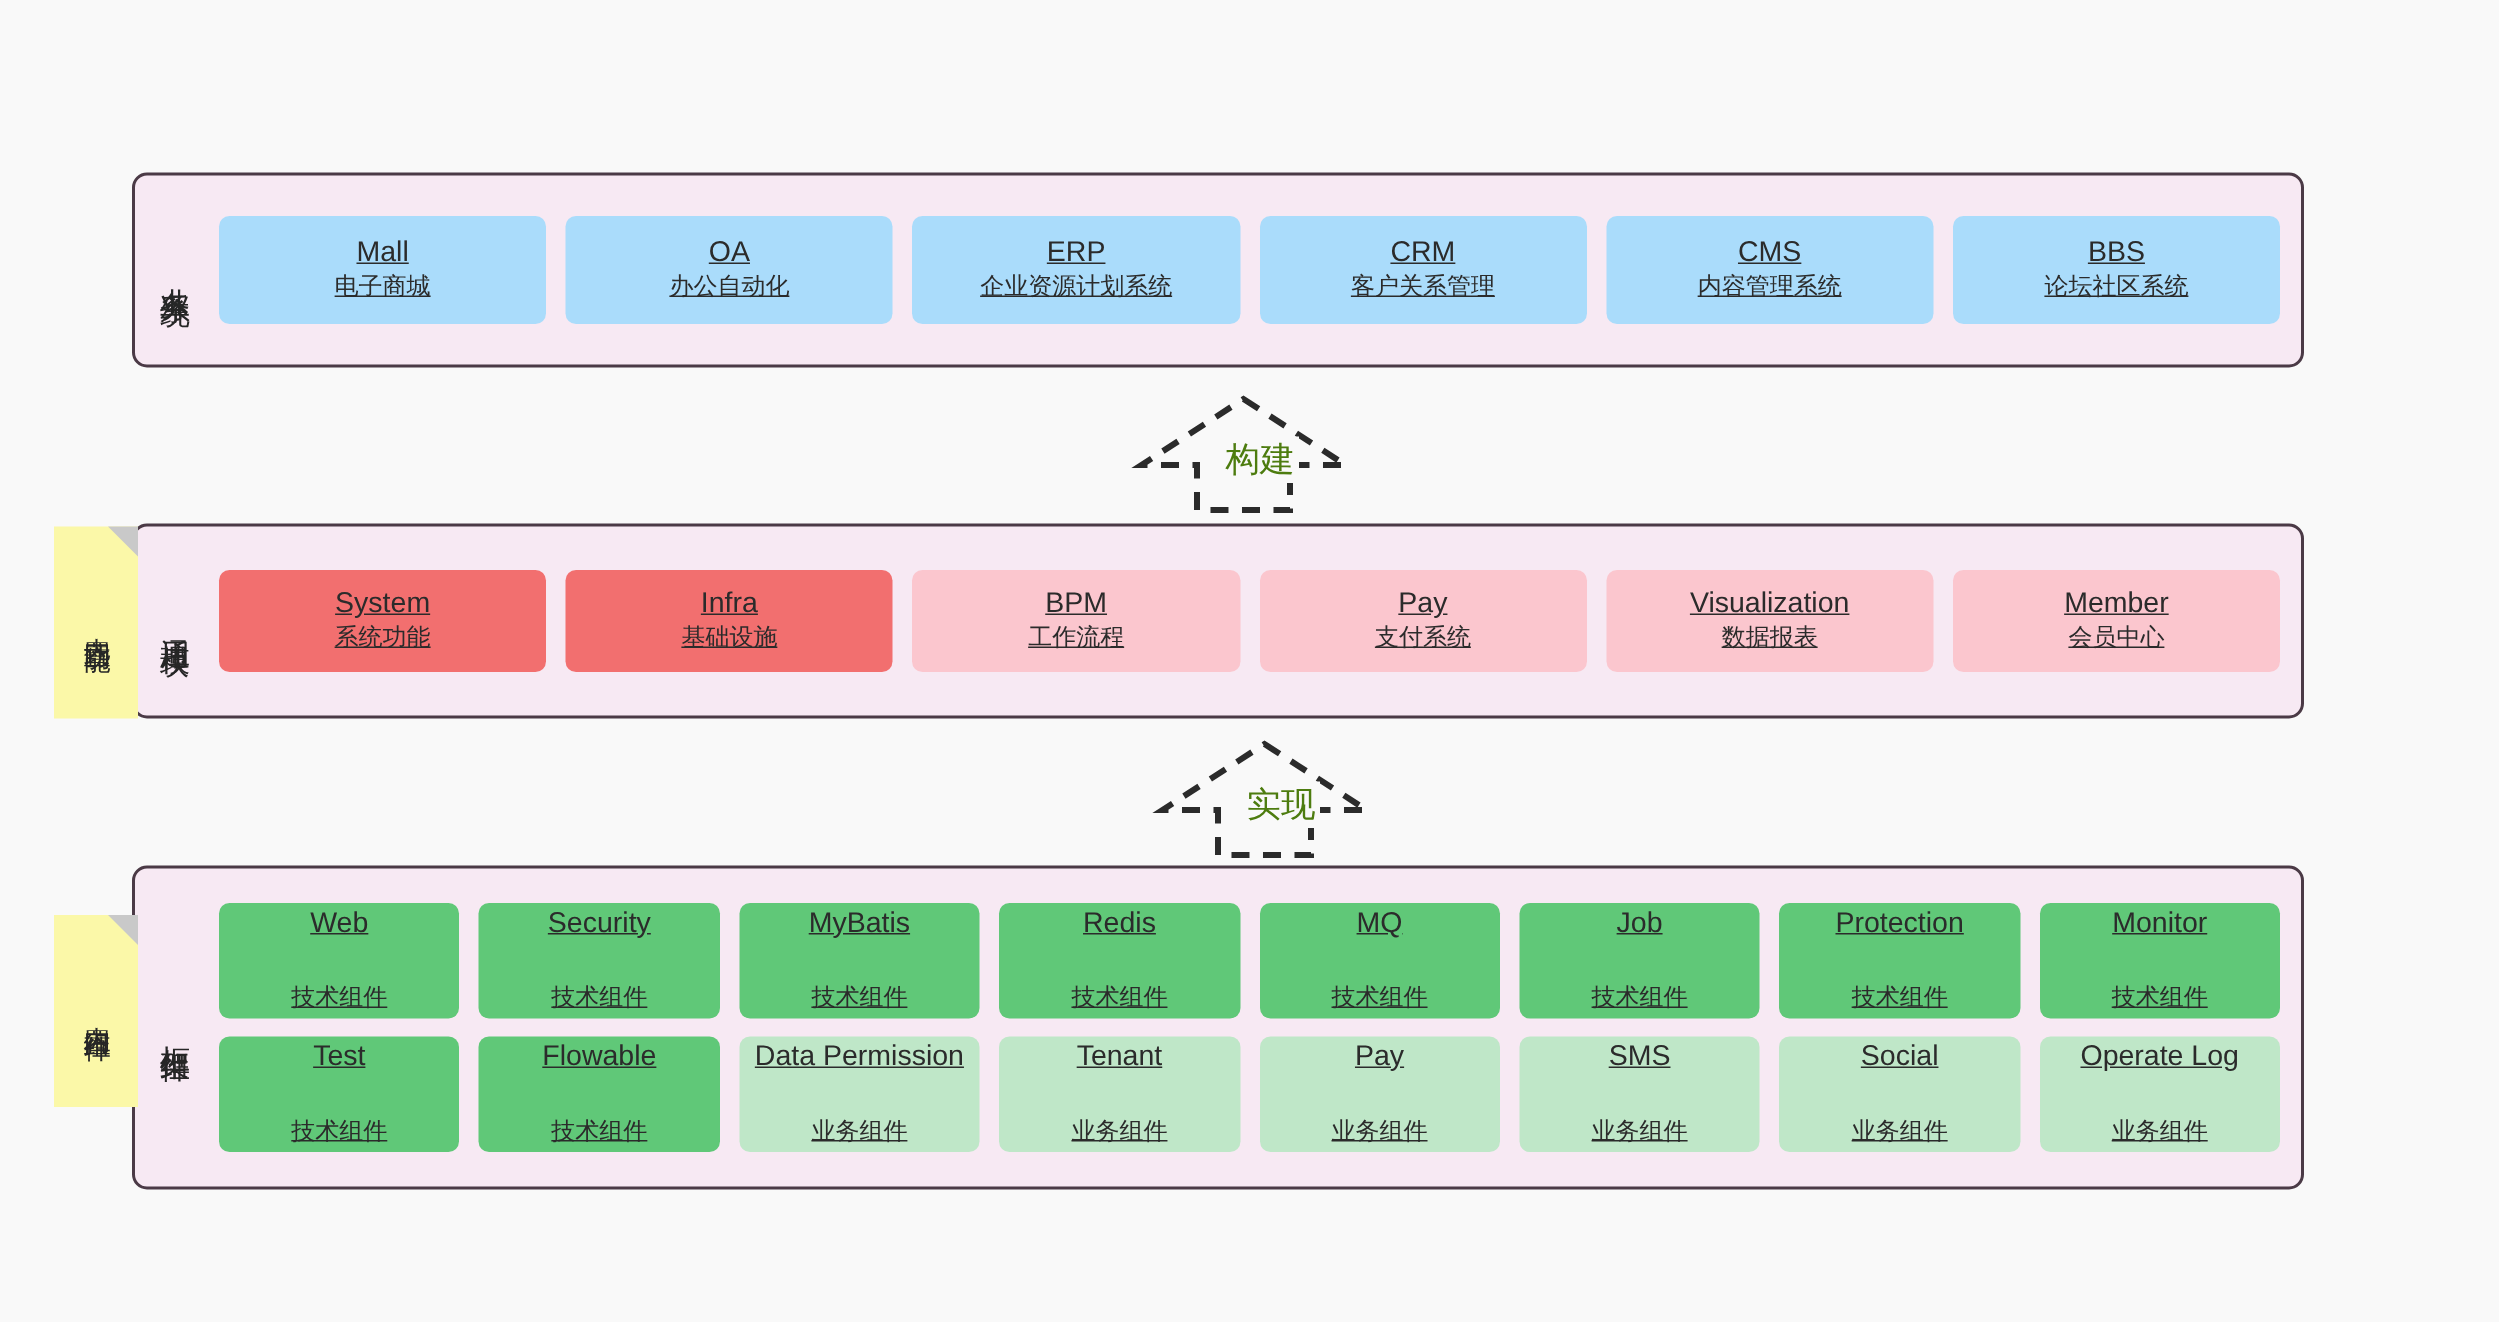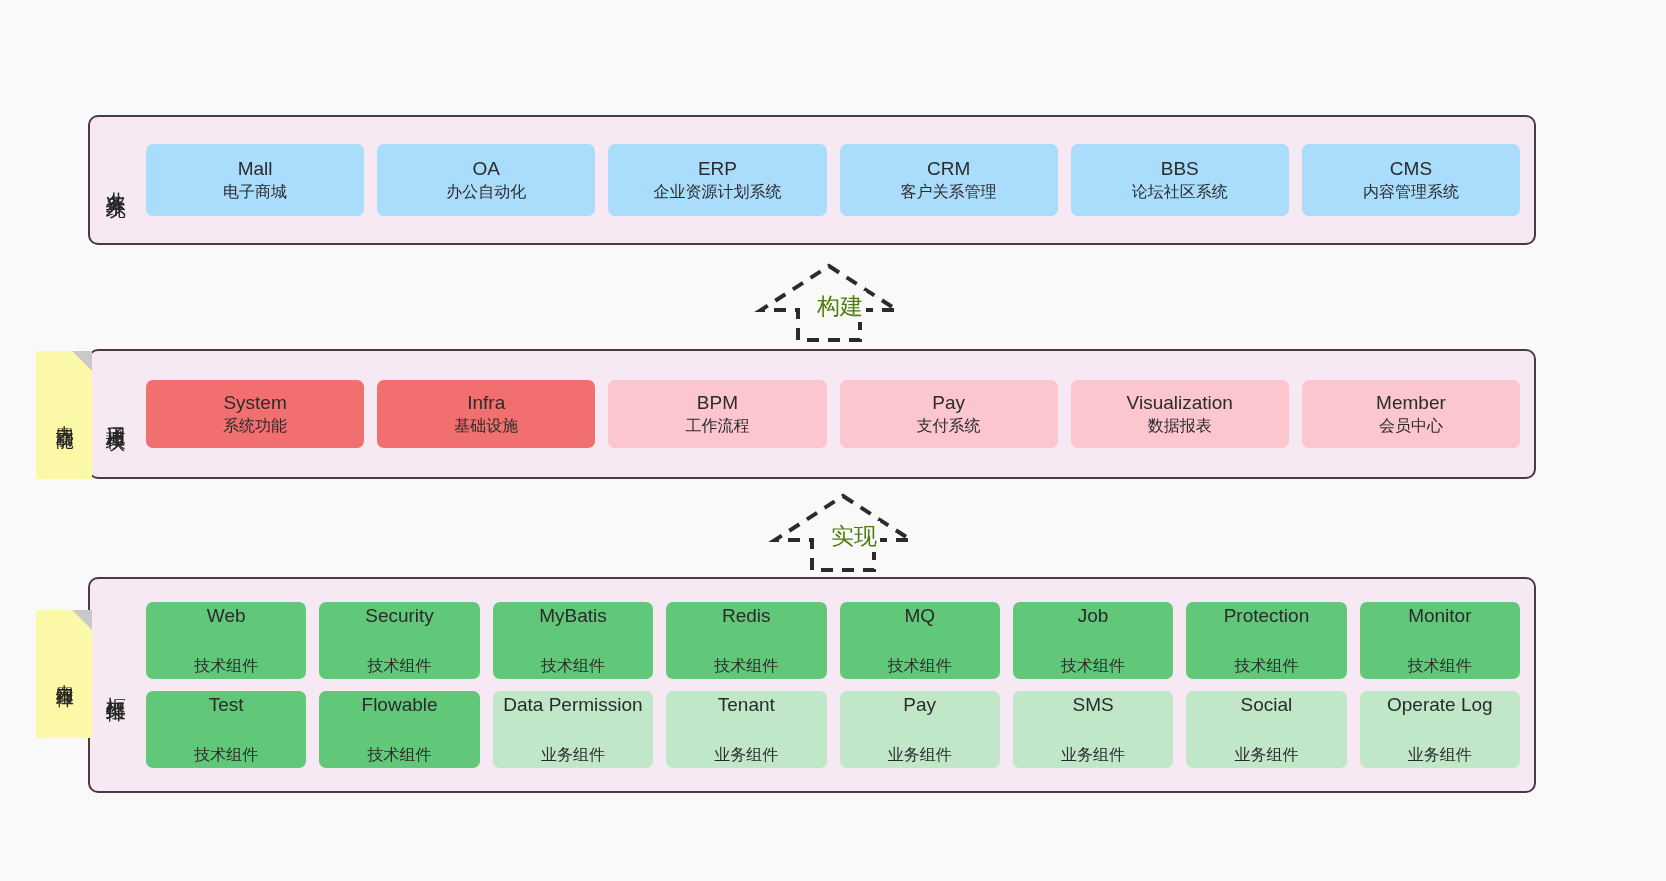--- a/index.html
+++ b/index.html
@@ -56,20 +56,21 @@
   .card {
     flex: 1 1 0;
     border-radius: 7px;
     display: flex;
     flex-direction: column;
     align-items: center;
     justify-content: center;
     color: #2b2b2b;
     line-height: 1.30;
     padding: 6px 4px;
+    text-decoration: underline;
   }
   .card .en { font-size: 19px; }
   .card .cn { font-size: 16px; }
 
   
   .c-blue       { background: #aadcfb; }
   .c-red        { background: #f26f6f; }
   .c-pink       { background: #fbc6ce; }
   .c-green      { background: #60c878; }
   .c-lightgreen { background: #bfe7c8; }
@@ -148,26 +149,26 @@
         </div>
         <div class="card c-blue">
           <span class="en">ERP</span>
           <span class="cn">企业资源计划系统</span>
         </div>
         <div class="card c-blue">
           <span class="en">CRM</span>
           <span class="cn">客户关系管理</span>
         </div>
         <div class="card c-blue">
+          <span class="en">CMS</span>
+          <span class="cn">内容管理系统</span>
+        </div>
+        <div class="card c-blue">
           <span class="en">BBS</span>
           <span class="cn">论坛社区系统</span>
-        </div>
-        <div class="card c-blue">
-          <span class="en">CMS</span>
-          <span class="cn">内容管理系统</span>
         </div>
       </div>
     </div>
   </div>
 
   <div class="arrow" id="arrow-build">
     <svg width="146" height="80" viewBox="0 0 146 80">
       <path d="M 73 4 L 141 48 L 104 48 L 104 78 L 42 78 L 42 48 L 5 48 Z" fill="none" stroke="#2b2b2b" stroke-width="4" stroke-dasharray="12 9" stroke-linejoin="miter"></path>
     </svg>
     <span class="arrow-label">构建</span>

